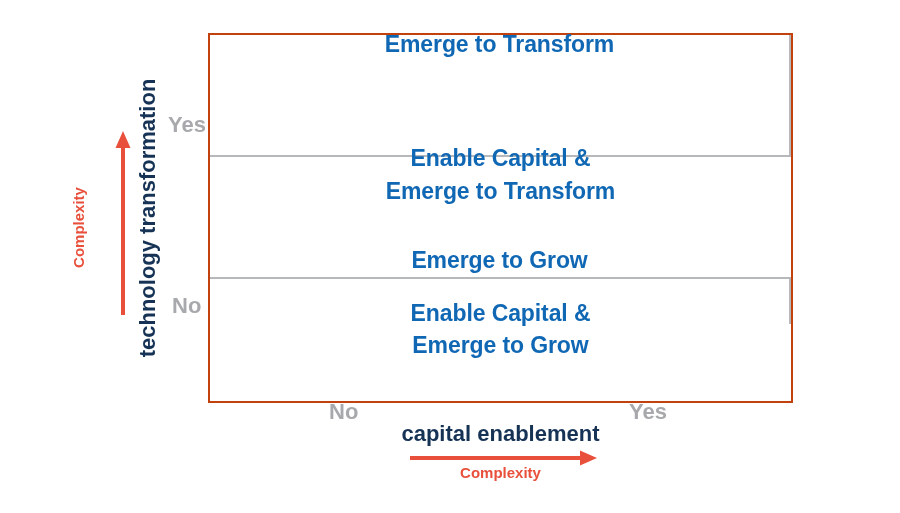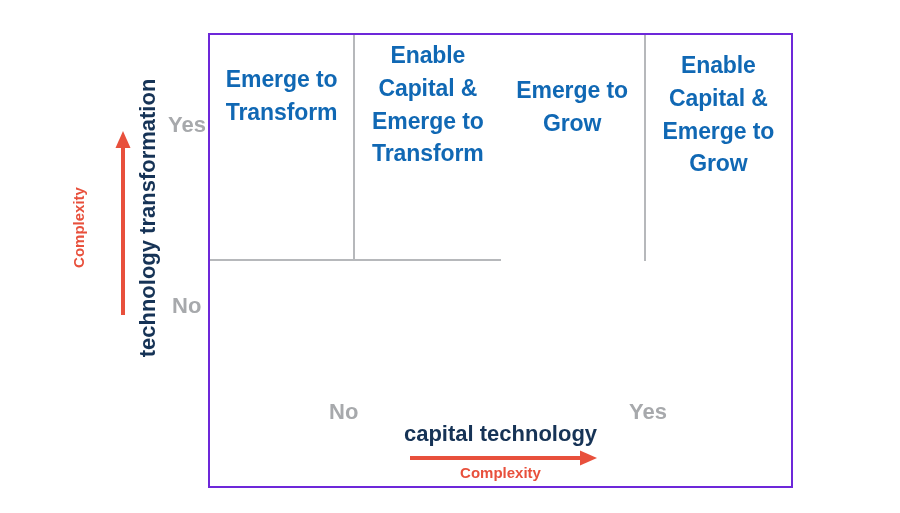--- a/index.html
+++ b/index.html
@@ -20,25 +20,25 @@
     height: 513px;
     background: #ffffff;
   }
 
   
   #matrix-grid {
     position: absolute;
     left: 208px;
     top: 33px;
     width: 585px;
-    height: 455px;
+    height: 370px;
     box-sizing: border-box;
-    border: 2px solid #6d28d9;
+    border: 2px solid #c2410c;
     display: grid;
-    grid-template-columns: 1fr 1fr 1fr 1fr;
+    grid-template-columns: 1fr;
     grid-template-rows: 1fr 1fr;
   }
   .quadrant {
     position: relative;
     box-sizing: border-box;
     display: flex;
     align-items: center;
     justify-content: center;
     padding: 6px 14px;
   }
@@ -190,21 +190,21 @@
       <div class="quadrant-label">Enable Capital &amp;
 Emerge to Grow</div>
     </div>
 
   </div>
 
   <div class="tick-label" id="x-tick-no">No</div>
 
   <div class="tick-label" id="x-tick-yes">Yes</div>
 
-  <div id="x-axis-title">capital technology</div>
+  <div id="x-axis-title">capital enablement</div>
 
   <div id="x-axis-arrow">
     <svg width="188" height="20" viewBox="0 0 188 20" xmlns="http://www.w3.org/2000/svg">
       <line x1="0" y1="10" x2="172" y2="10" stroke="#e8503c" stroke-width="4"></line>
       <polygon points="187,10 170,2.5 170,17.5" fill="#e8503c"></polygon>
     </svg>
   </div>
 
   <div id="x-axis-complexity">Complexity</div>
 

